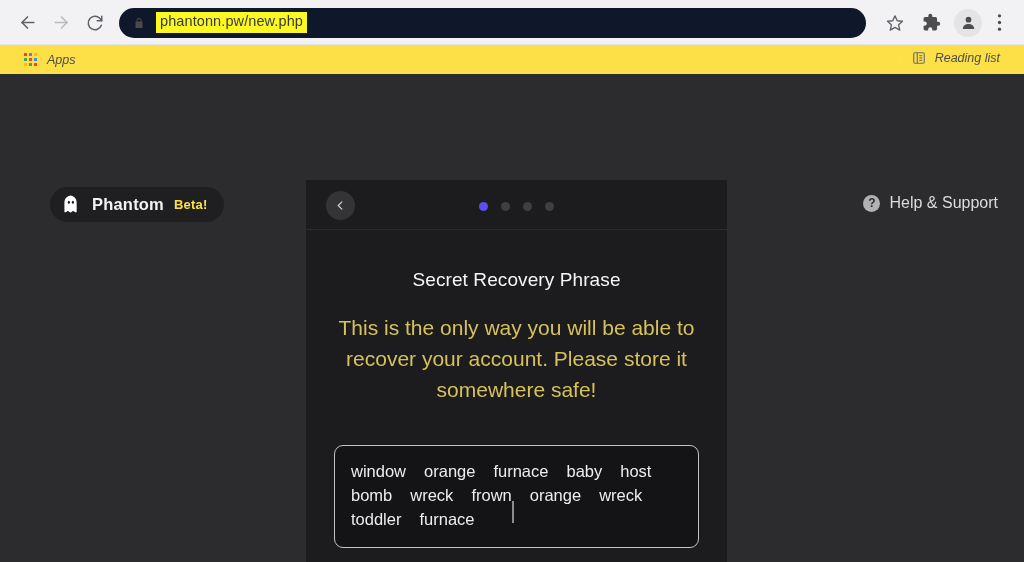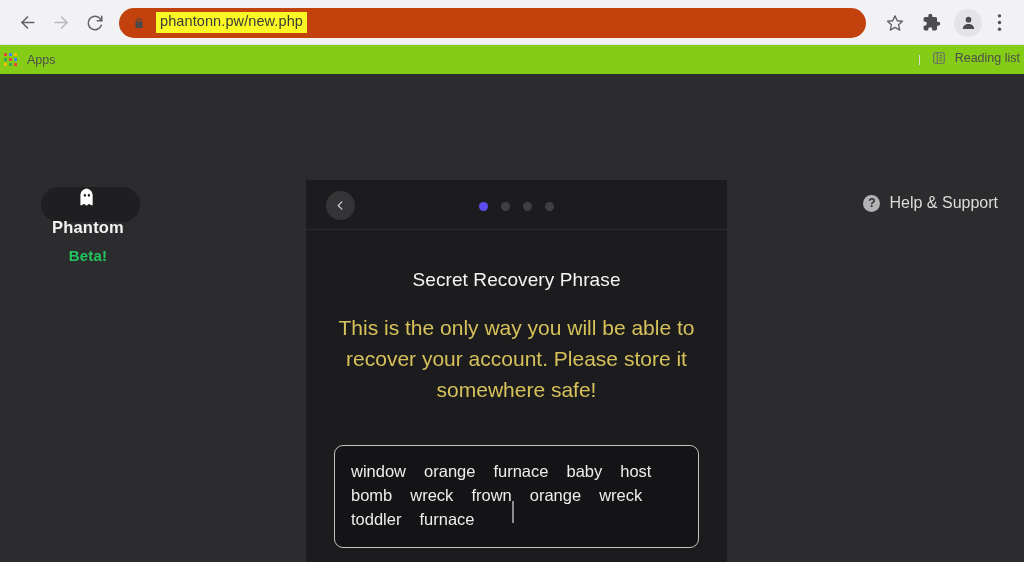--- a/index.html
+++ b/index.html
@@ -33,21 +33,21 @@
     border-radius:50%;
     flex:0 0 auto;
   }
   .nav-btn svg { display:block; }
 
   #omnibox {
     flex:1 1 auto;
     height:30px;
     margin-left:7px;
     margin-right:8px;
-    background:#c2410c;
+    background:#0f172a;
     border-radius:15px;
     display:flex;
     align-items:center;
     padding:0 14px;
     min-width:0;
   }
   #lock-icon { flex:0 0 auto; margin-right:11px; display:flex; }
   #url-text {
     font-size:14.5px;
     color:#3a3a3a;
@@ -68,25 +68,26 @@
   #avatar-btn {
     width:28px;height:28px;border-radius:50%;
     background:#e4e4e7;
     display:flex;align-items:center;justify-content:center;
     margin-left:8px; flex:0 0 auto;
   }
   #menu-btn { width:26px; margin-left:4px; margin-right:2px; }
 
   #bookmarks-bar {
     height:29px;
-    background:#84cc16;
+    background:#fde047;
     display:flex;
     align-items:center;
-    padding:0 4px;
-    position:relative;
+    padding:0 24px;
+    position:relative;
+    font-style:italic;
   }
   #apps-shortcut { display:flex; align-items:center; gap:9px; }
   #apps-grid {
     width:14px; height:14px;
     display:grid;
     grid-template-columns:repeat(3,3px);
     grid-template-rows:repeat(3,3px);
     gap:2px;
     flex:0 0 auto;
   }
@@ -109,32 +110,31 @@
   #page {
     position:relative;
     width:1024px;
     height:488px;
     background:#2c2c2e;
   }
 
   
   #phantom-badge {
     position:absolute;
-    left:41px; top:113px;
+    left:50px; top:113px;
     height:35px;
     background:#1f1f21;
     border-radius:18px;
     display:flex; align-items:center;
     padding:0 16px 0 11px;
     gap:10px;
-    flex-direction:column;
   }
   #ghost-icon { width:21px; height:21px; flex:0 0 auto; display:block; }
   #phantom-name { font-size:16.5px; font-weight:bold; color:#f2f2f2; letter-spacing:.2px; }
-  #phantom-beta { font-size:15px; font-weight:bold; color:#22c55e; letter-spacing:.2px; }
+  #phantom-beta { font-size:13px; font-weight:bold; color:#fde047; letter-spacing:.2px; }
 
   
   #help-support {
     position:absolute;
     right:26px; top:120px;
     display:flex; align-items:center; gap:9px;
   }
   #help-icon {
     width:17px;height:17px;border-radius:50%;
     background:#b2b2b4;

